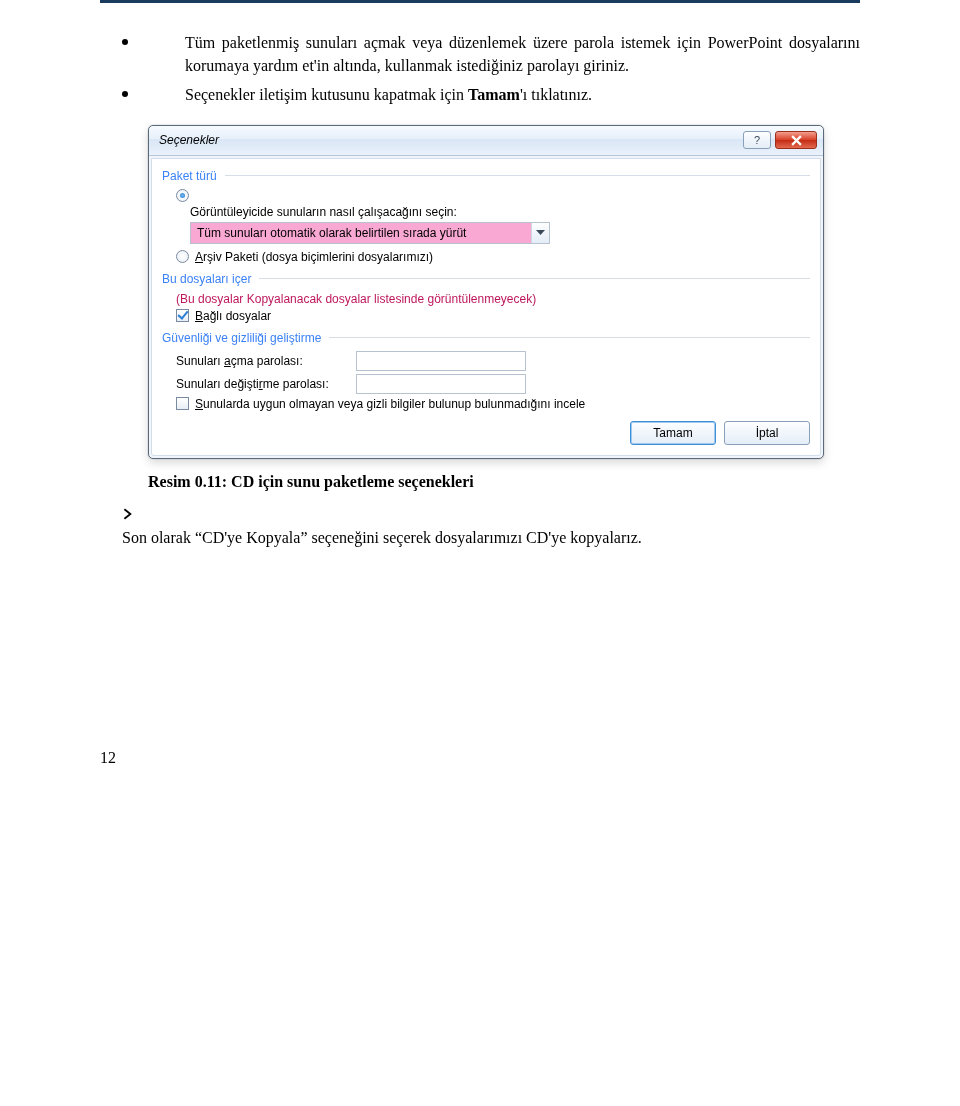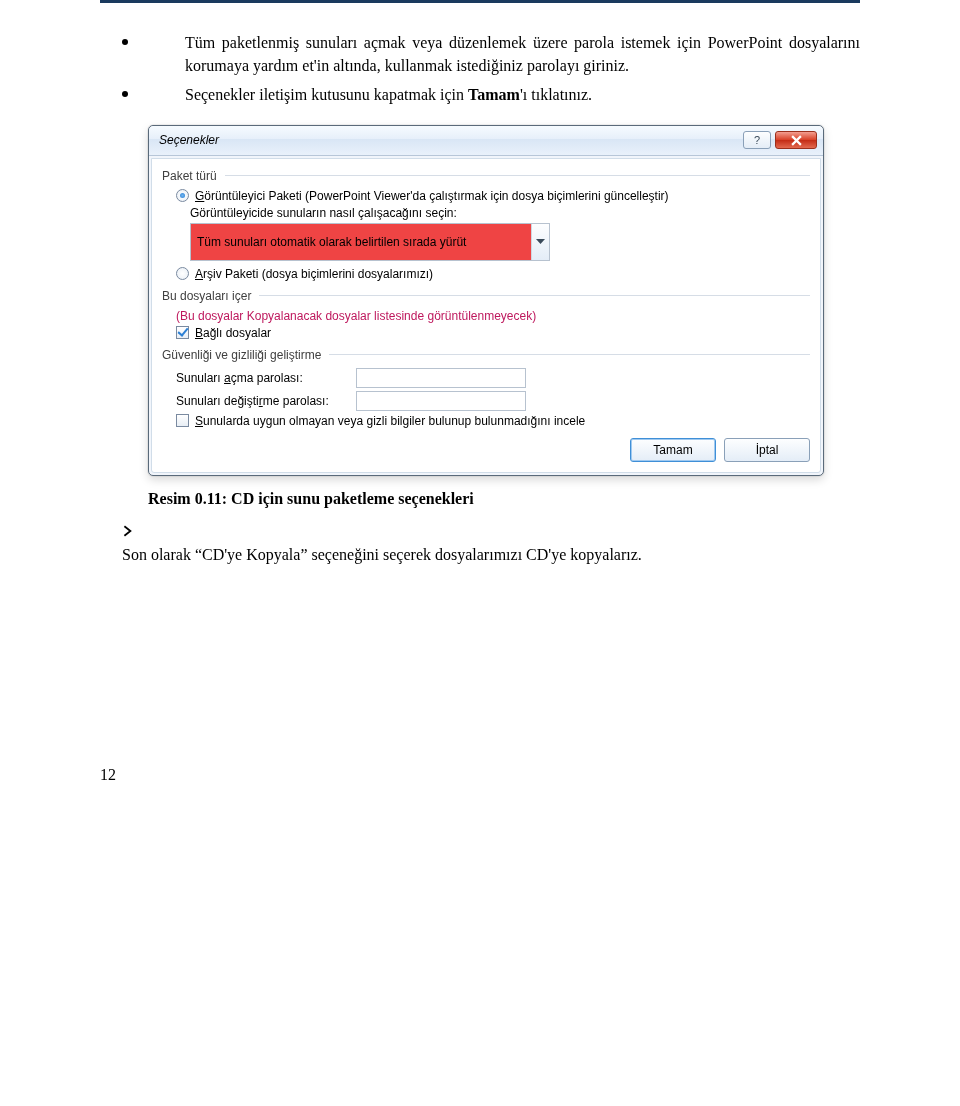--- a/index.html
+++ b/index.html
@@ -81,21 +81,21 @@
   .dialog-body {
     background: #fff;
     border: 1px solid #d1dde9;
     margin: 2px;
     border-radius: 0 0 3px 3px;
     padding: 10px 10px 10px 10px;
   }
   .group { margin-bottom: 8px; }
   .group-label {
     display: flex; align-items: center;
-    font-size: 12px; color: #404040;
+    font-size: 12px; color: #3b82f6;
     margin-bottom: 6px;
   }
   .group-label .line {
     flex: 1; height: 1px; background: #d6dde6; margin-left: 8px;
   }
   .row { display: flex; align-items: center; margin: 3px 0 3px 14px; }
   .row.static { color: #be185d; }
   .radio {
     width: 13px; height: 13px; border: 1px solid #7a8aa0; border-radius: 50%;
     display: inline-flex; align-items: center; justify-content: center;
@@ -111,22 +111,22 @@
     background: linear-gradient(#fff,#e8eef5);
   }
   .chk.checked::after {
     content:""; width: 8px; height: 4px;
     border-left: 2px solid #2b7fd4; border-bottom: 2px solid #2b7fd4;
     transform: rotate(-50deg); margin-top: -3px;
   }
   .static-sub { margin: 2px 0 3px 28px; }
   .combo {
     display: flex; align-items: center;
-    width: 360px; height: 38px;
-    border: 1px solid #b7c2cf; background: #ef4444;
+    width: 360px; height: 22px;
+    border: 1px solid #b7c2cf; background: #f9a8d4;
     margin: 2px 0 6px 28px;
   }
   .combo .val { flex: 1; padding: 0 6px; color: #000; white-space: nowrap; overflow: hidden; }
   .combo .arrow {
     width: 18px; height: 100%; border-left: 1px solid #cfd7e1;
     background: linear-gradient(#fdfeff,#e4edf7);
     display: flex; align-items: center; justify-content: center;
   }
   .textfield {
     width: 170px; height: 20px; border: 1px solid #b7c2cf; background: #fff;
@@ -195,21 +195,20 @@
 
       <div class="dialog-body">
 
         <div class="group">
           <div class="group-label">
             <span>Paket türü</span>
             <span class="line"></span>
           </div>
           <div class="row">
             <span class="radio selected"></span>
-            <span><span class="und">G</span><span>örüntüleyici Paketi (PowerPoint Viewer'da çalıştırmak için dosya biçimlerini güncelleştir)</span></span>
           </div>
           <div class="static-sub">Görüntüleyicide sunuların nasıl çalışacağını seçin:</div>
           <div class="combo">
             <div class="val">Tüm sunuları otomatik olarak belirtilen sırada yürüt</div>
             <div class="arrow">
               <svg width="9" height="6" viewBox="0 0 9 6">
                   <path d="M0 0 L4.5 5 L9 0 Z" fill="#3a4a5a"></path>
                 </svg>
             </div>
           </div>

